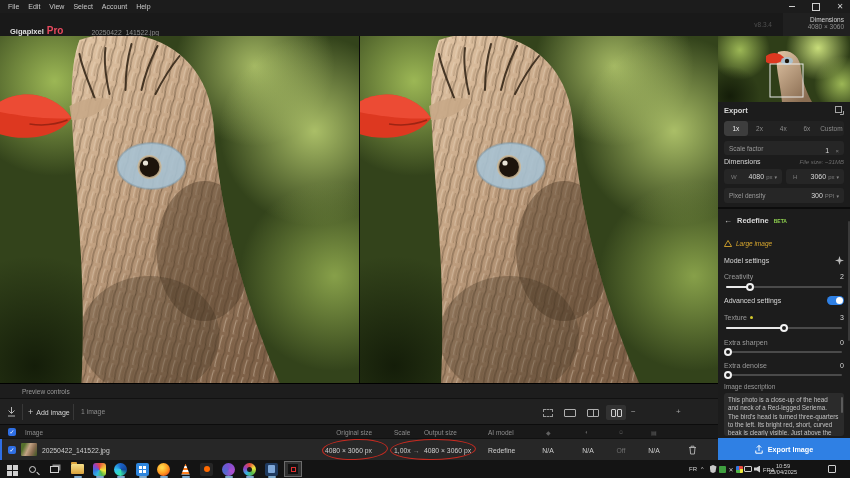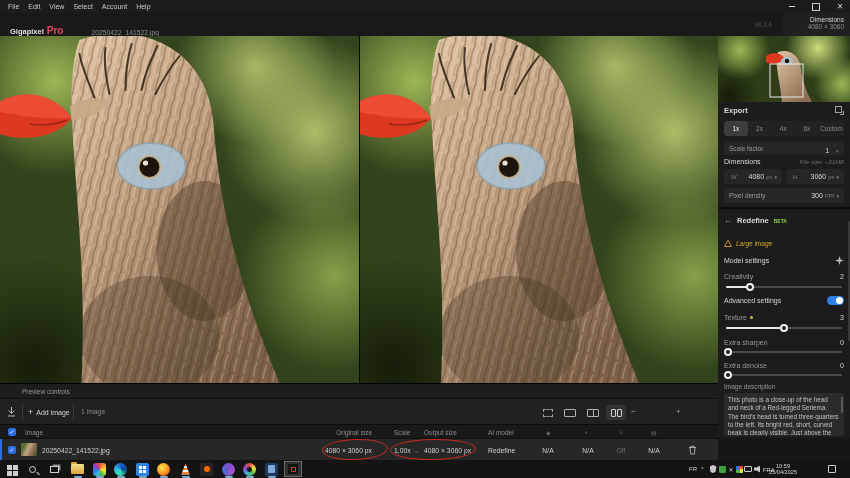--- a/index.html
+++ b/index.html
@@ -534,20 +534,27 @@
     <span class="td" style="left:609px; width:24px; text-align:center; color:#6f6f6f;">Off</span>
     <span class="td" style="left:642px; width:24px; text-align:center;">N/A</span>
     <svg class="abs" style="left:688px; top:6px;" width="9" height="10" viewBox="0 0 9 10">
       <path d="M1 2.5 H8 M3 2.5 V1.2 H6 V2.5 M2 2.5 L2.6 9 H6.4 L7 2.5" fill="none" stroke="#b5b5b5" stroke-width="0.9"></path>
     </svg>
   </div>
 
   <span class="annot" style="left:322px; top:439px; width:66px; height:21px; transform:rotate(-2deg);"></span>
   <span class="annot" style="left:390px; top:439px; width:86px; height:21px; transform:rotate(-1deg);"></span>
 
+  <div id="export-btn" class="abs">
+    <svg width="8" height="9" viewBox="0 0 8 9">
+      <path d="M4 6 V0.5 M1.8 2.6 L4 0.4 L6.2 2.6" fill="none" stroke="#fff" stroke-width="1"></path>
+      <path d="M0.8 5.5 V8.2 H7.2 V5.5" fill="none" stroke="#fff" stroke-width="1"></path>
+    </svg>
+    <span>Export Image</span>
+  </div>
 
   <div id="taskbar" class="abs">
     <span class="tb-ic" style="left:4px;">
         <span class="start-ic"></span>
       </span>
     <span class="tb-ic" style="left:25px;">
         <span class="search-ic"></span>
       </span>
     <span class="tb-ic" style="left:47px;">
         <span class="tview-ic"></span>

